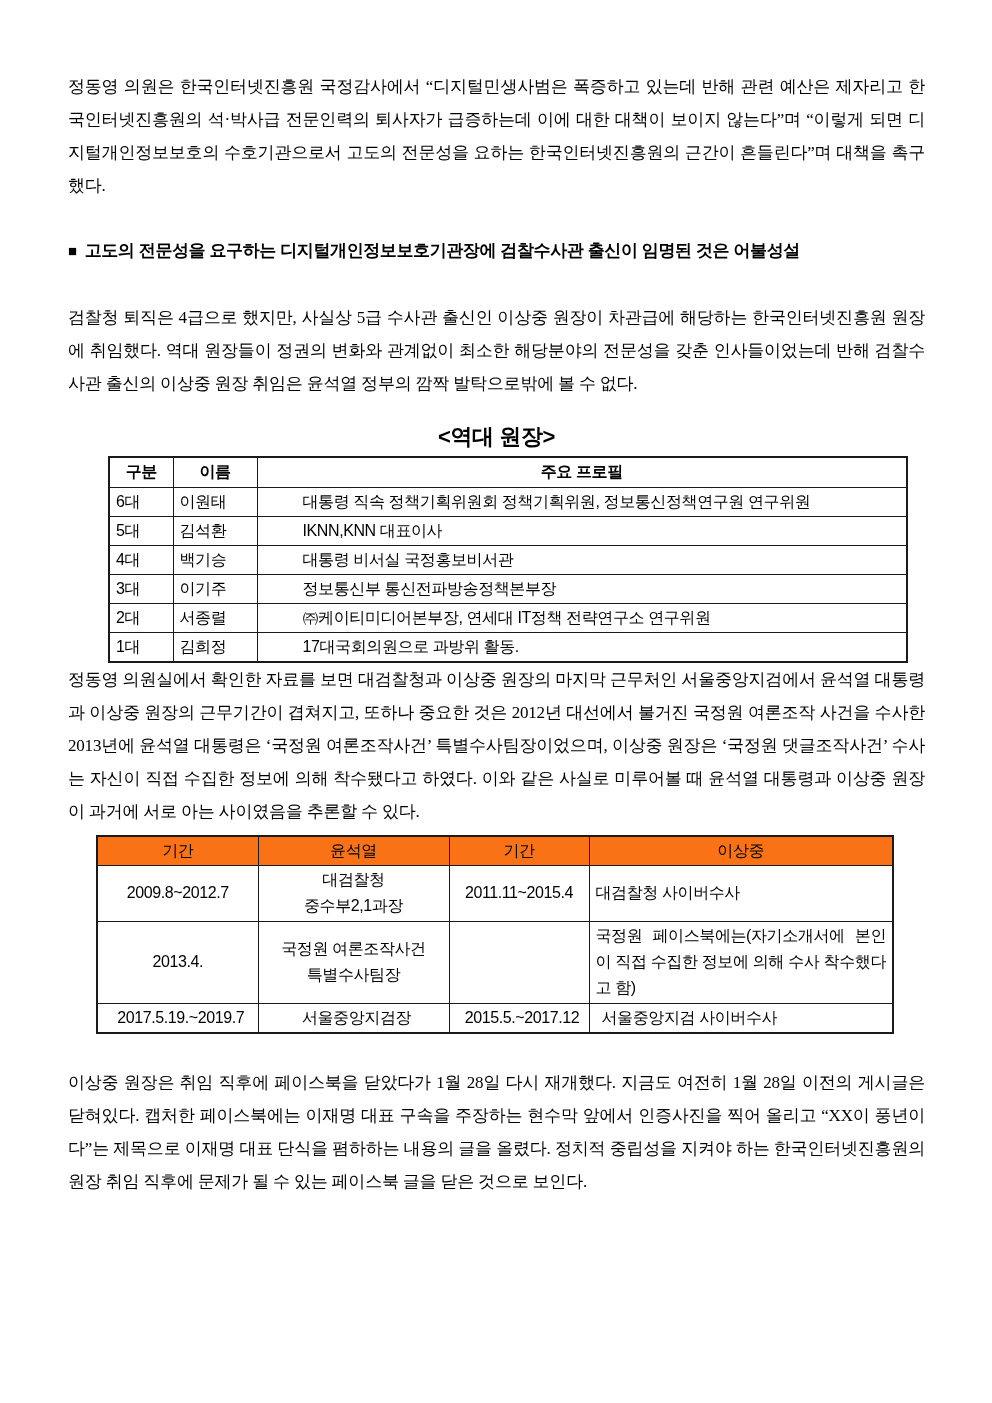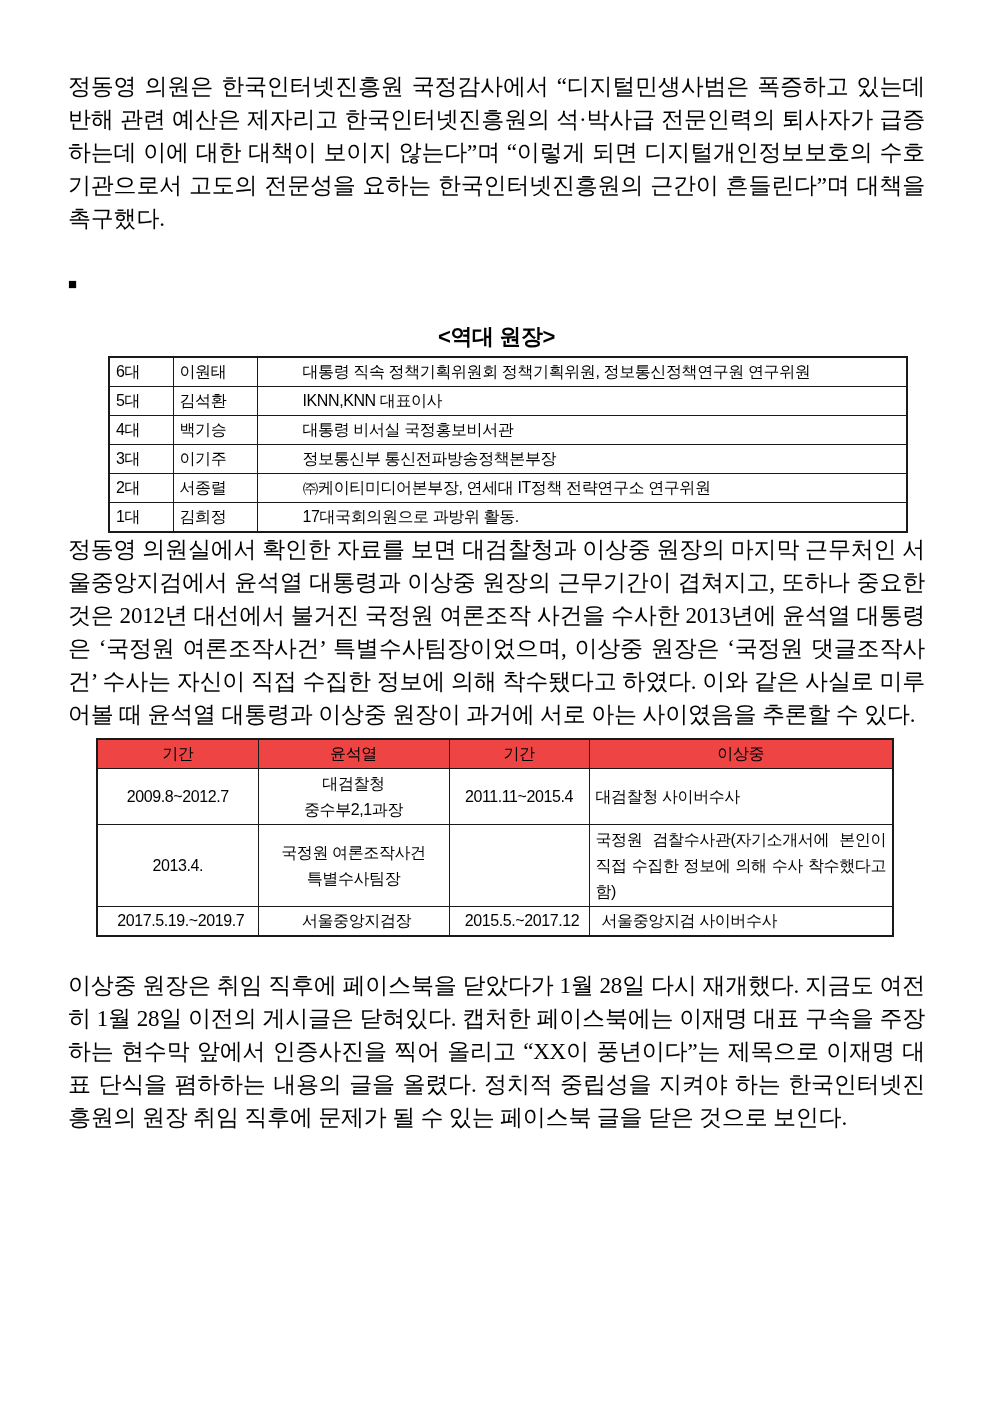--- a/index.html
+++ b/index.html
@@ -11,21 +11,21 @@
   }
   .page {
     width: 992px; height: 1403px;
     padding: 70px 67px 0 68px;
     overflow: hidden;
     background: #ffffff;
   }
   .body-text {
     margin: 0;
     font-family: "Liberation Serif", "DejaVu Serif", serif;
-    font-size: 23px;
+    font-size: 17px;
     line-height: 33px;
     text-align: justify;
     letter-spacing: -0.2px;
     word-break: normal;
   }
   .section-heading {
     margin: 32px 0 0 0;
     font-family: "Liberation Sans", "DejaVu Sans", sans-serif;
     font-weight: 700;
     font-size: 17px;
@@ -63,52 +63,59 @@
     overflow: hidden;
   }
   
   table.tbl1 { width: 798px; margin: 7px 0 0 40px; }
   table.tbl1 th { height: 30px; font-weight: 700; text-align: center; background: #ffffff; }
   table.tbl1 td { height: 28px; }
   table.tbl1 td.c-term, table.tbl1 td.c-name { }
   table.tbl1 td.c-profile { text-align: left; padding-left: 45px; }
   
   table.tbl2 { width: 796px; margin: 7px 0 0 28px; }
-  table.tbl2 th { height: 27px; font-weight: 400; text-align: center; background: #ef4444; }
+  table.tbl2 th { height: 27px; font-weight: 400; text-align: center; background: #f97316; }
   table.tbl2 tr.r1 td { height: 56px; }
   table.tbl2 tr.r2 td { height: 82px; }
   table.tbl2 tr.r3 td { height: 27px; padding-left: 12px; }
   table.tbl2 td.c-period, table.tbl2 td.c-yoon { text-align: center; }
   table.tbl2 td.c-lee { text-align: justify; margin-top: 28px; }
   
   .p2 { margin-top: 34px; }
   .p3 { }
   .p4 { margin-top: 32px; }
 </style>
 </head>
 <body>
 
 <div class="page">
 
   <p class="body-text p1">정동영 의원은 한국인터넷진흥원 국정감사에서 “디지털민생사범은 폭증하고 있는데 반해 관련 예산은 제자리고 한국인터넷진흥원의 석·박사급 전문인력의 퇴사자가 급증하는데 이에 대한 대책이 보이지 않는다”며 “이렇게 되면 디지털개인정보보호의 수호기관으로서 고도의 전문성을 요하는 한국인터넷진흥원의 근간이 흔들린다”며 대책을 촉구했다.</p>
 
   <div class="section-heading">
     <span class="bullet">■</span>
+    <span>고도의 전문성을 요구하는 디지털개인정보보호기관장에 검찰수사관 출신이 임명된 것은 어불성설</span>
   </div>
 
+  <p class="body-text p2">검찰청 퇴직은 4급으로 했지만, 사실상 5급 수사관 출신인 이상중 원장이 차관급에 해당하는 한국인터넷진흥원 원장에 취임했다. 역대 원장들이 정권의 변화와 관계없이 최소한 해당분야의 전문성을 갖춘 인사들이었는데 반해 검찰수사관 출신의 이상중 원장 취임은 윤석열 정부의 깜짝 발탁으로밖에 볼 수 없다.</p>
 
   <div class="tbl-title t1">&lt;역대 원장&gt;</div>
 
   <table class="tbl tbl1">
     <colgroup>
       <col style="width:64px">
         <col style="width:84px">
         <col style="width:650px">
     </colgroup>
     <tbody>
+      <tr>
+        <th>구분</th>
+        <th>이름</th>
+        <th>주요 프로필</th>
+      </tr>
       <tr>
         <td class="c-term">6대</td>
         <td class="c-name">이원태</td>
         <td class="c-profile">대통령 직속 정책기획위원회 정책기획위원, 정보통신정책연구원 연구위원</td>
       </tr>
       <tr>
         <td class="c-term">5대</td>
         <td class="c-name">김석환</td>
         <td class="c-profile">IKNN,KNN 대표이사</td>
       </tr>
@@ -157,21 +164,21 @@
         <td class="c-yoon">대검찰청
 중수부2,1과장</td>
         <td class="c-period">2011.11~2015.4</td>
         <td class="c-lee">대검찰청 사이버수사</td>
       </tr>
       <tr class="r2">
         <td class="c-period">2013.4.</td>
         <td class="c-yoon">국정원 여론조작사건
 특별수사팀장</td>
         <td class="c-period"></td>
-        <td class="c-lee">국정원 검찰수사관(자기소개서에 본인이 직접 수집한 정보에 의해 수사 착수했다고 함)</td>
+        <td class="c-lee">국정원 페이스북에는(자기소개서에 본인이 직접 수집한 정보에 의해 수사 착수했다고 함)</td>
       </tr>
       <tr class="r3">
         <td class="c-period">2017.5.19.~2019.7</td>
         <td class="c-yoon">서울중앙지검장</td>
         <td class="c-period">2015.5.~2017.12</td>
         <td class="c-lee">서울중앙지검 사이버수사</td>
       </tr>
     </tbody>
   </table>
 

